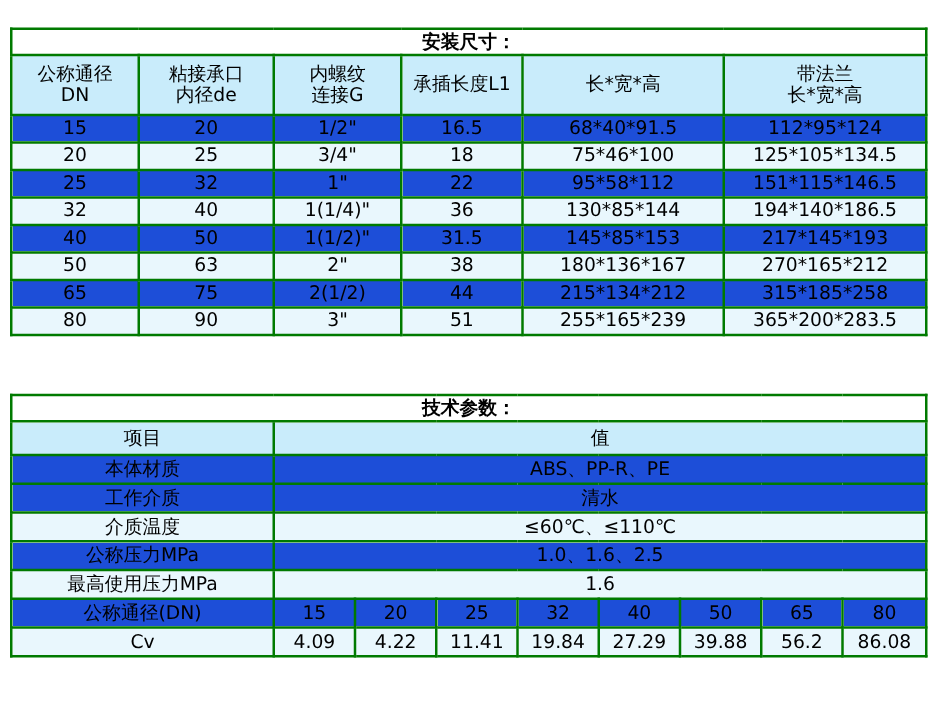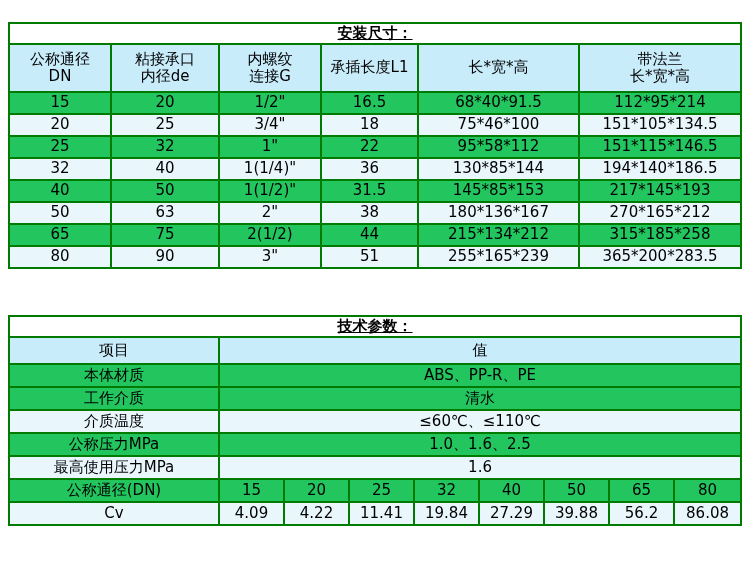--- a/index.html
+++ b/index.html
@@ -10,33 +10,33 @@
   table.tbl{
     border-collapse:collapse;position:absolute;table-layout:fixed;
     background:#ffffff;
   }
   table.tbl td{
     border:2px solid #007A00;text-align:center;vertical-align:middle;
     font-size:15px;padding:0;line-height:1.15;overflow:hidden;
   }
   td.title-cell{
     text-align:left;font-weight:bold;background:#ffffff;
-    padding:1px 3px;font-size:15px;height:19px;text-decoration:underline;
+    padding:1px 3px;font-size:15px;height:19px;
   }
   tr.head-row td{
     background:#C9ECFB;white-space:pre-line;
   }
   #t1{left:8px;top:22px;width:732px;}
   #t1 tr.head-row td{height:46px;}
   #t1 tr.data-row td{height:20px;}
   #t2{left:8px;top:315px;width:732px;}
   #t2 tr.head-row td{height:25px;}
   #t2 tr.data-row td{height:21px;}
   tr.alt td{background:#E9F7FD;}
-  tr.plain td{background:#22c55e;text-align:center;}
+  tr.plain td{background:#1d4ed8;text-align:center;}
 </style>
 </head>
 <body>
 
 <table class="tbl" id="t1">
   <colgroup>
     <col style="width:102px">
       <col style="width:108px">
       <col style="width:102px">
     <col style="width:97px">
@@ -58,29 +58,29 @@
     <td>长*宽*高</td>
     <td>带法兰
 长*宽*高</td>
   </tr>
   <tr class="data-row plain">
     <td>15</td>
     <td>20</td>
     <td>1/2"</td>
     <td>16.5</td>
     <td>68*40*91.5</td>
-    <td>112*95*214</td>
+    <td>112*95*124</td>
   </tr>
   <tr class="data-row alt">
     <td>20</td>
     <td>25</td>
     <td>3/4"</td>
     <td>18</td>
     <td>75*46*100</td>
-    <td>151*105*134.5</td>
+    <td>125*105*134.5</td>
   </tr>
   <tr class="data-row plain">
     <td>25</td>
     <td>32</td>
     <td>1"</td>
     <td>22</td>
     <td>95*58*112</td>
     <td>151*115*146.5</td>
   </tr>
   <tr class="data-row alt">

